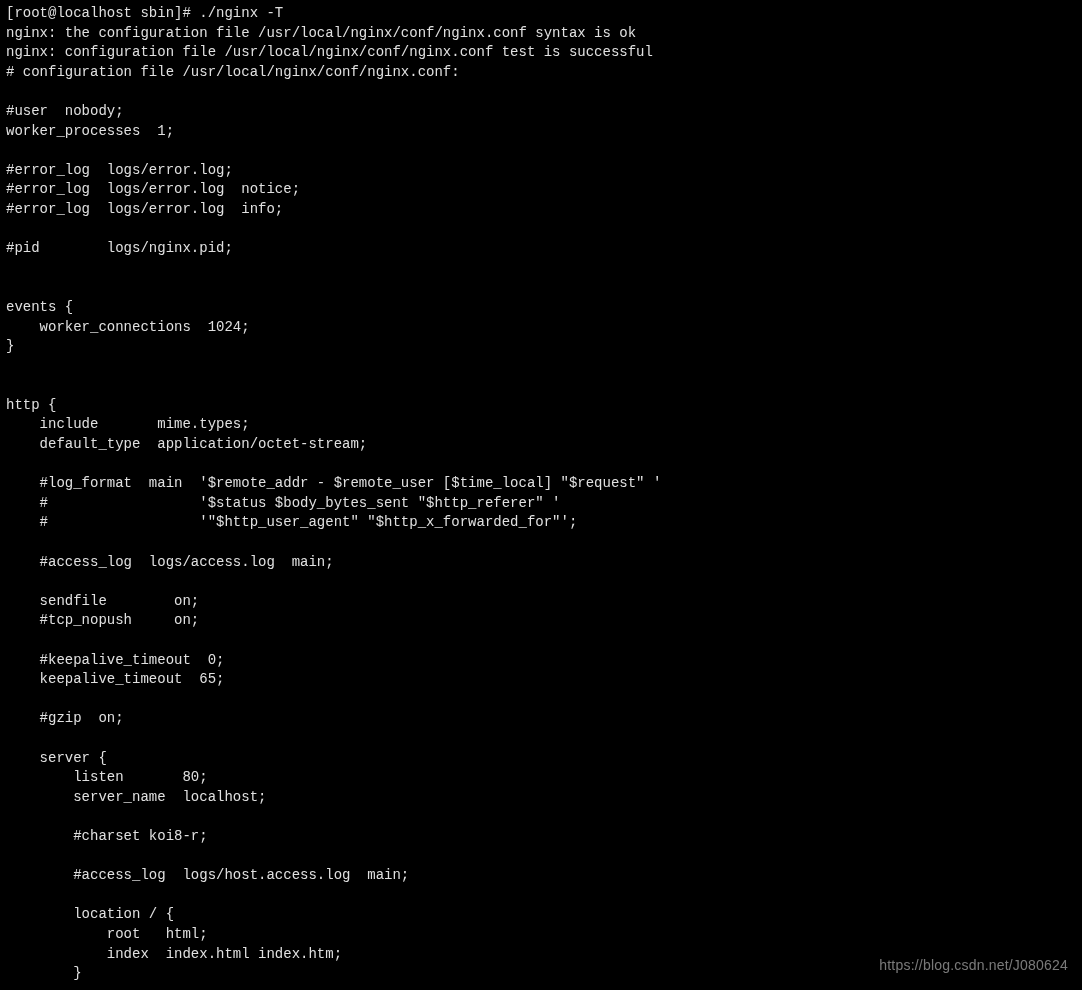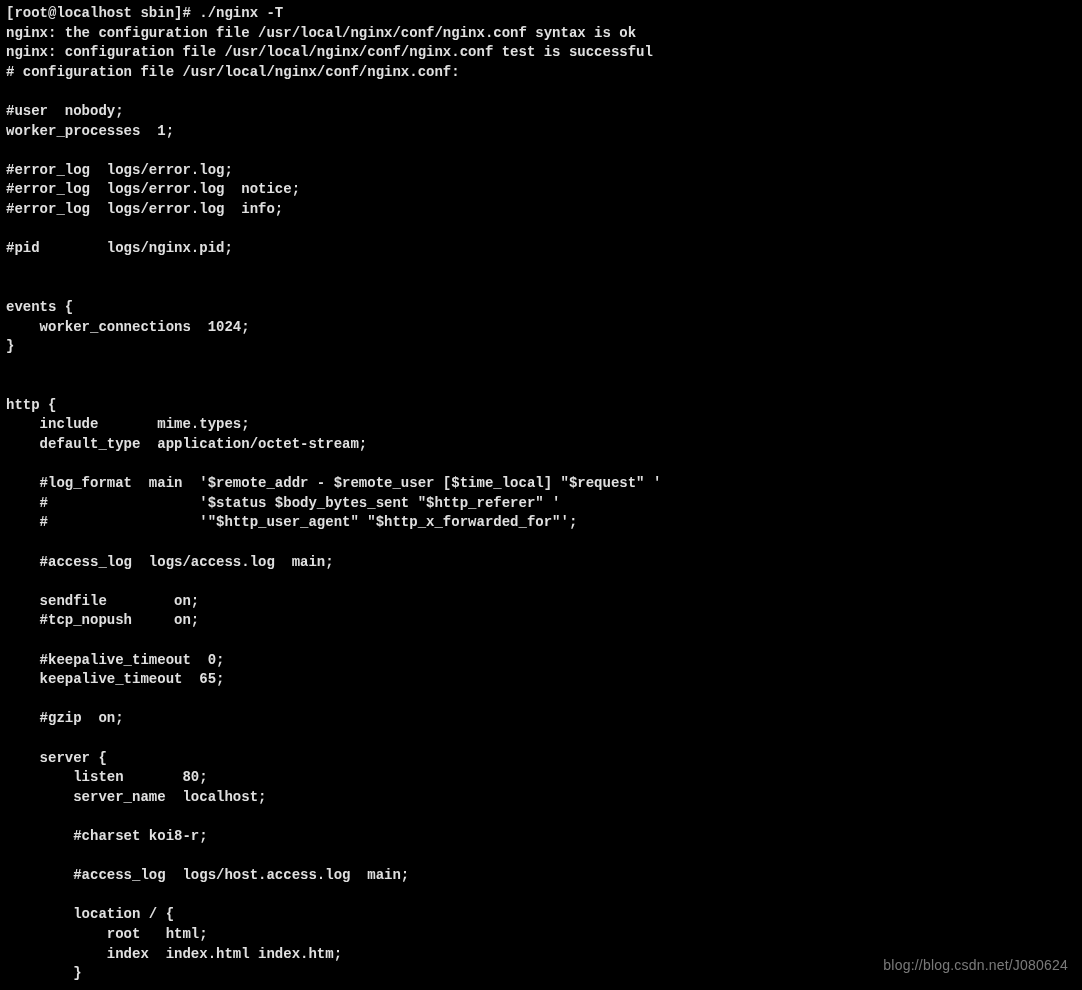--- a/index.html
+++ b/index.html
@@ -12,29 +12,29 @@
     line-height: 1.4;
     width: 1082px;
     height: 990px;
     overflow: hidden;
     position: relative;
   }
   .terminal {
     padding: 4px 6px;
     white-space: pre;
   }
-  .line { white-space: pre; font-weight: bold; }
+  .line { white-space: pre; }
   .watermark {
     position: absolute;
     right: 14px;
     bottom: 14px;
     color: rgba(220,220,220,0.55);
     font-size: 14px;
     font-family: Arial, sans-serif;
     letter-spacing: 0.2px;
   }
 </style>
 </head>
 <body>
 
 <div class="terminal" id="terminal"><div class="line">[root@localhost sbin]# ./nginx -T</div><div class="line">nginx: the configuration file /usr/local/nginx/conf/nginx.conf syntax is ok</div><div class="line">nginx: configuration file /usr/local/nginx/conf/nginx.conf test is successful</div><div class="line"># configuration file /usr/local/nginx/conf/nginx.conf:</div><div class="line">&nbsp;</div><div class="line">#user  nobody;</div><div class="line">worker_processes  1;</div><div class="line">&nbsp;</div><div class="line">#error_log  logs/error.log;</div><div class="line">#error_log  logs/error.log  notice;</div><div class="line">#error_log  logs/error.log  info;</div><div class="line">&nbsp;</div><div class="line">#pid        logs/nginx.pid;</div><div class="line">&nbsp;</div><div class="line">&nbsp;</div><div class="line">events {</div><div class="line">    worker_connections  1024;</div><div class="line">}</div><div class="line">&nbsp;</div><div class="line">&nbsp;</div><div class="line">http {</div><div class="line">    include       mime.types;</div><div class="line">    default_type  application/octet-stream;</div><div class="line">&nbsp;</div><div class="line">    #log_format  main  '$remote_addr - $remote_user [$time_local] "$request" '</div><div class="line">    #                  '$status $body_bytes_sent "$http_referer" '</div><div class="line">    #                  '"$http_user_agent" "$http_x_forwarded_for"';</div><div class="line">&nbsp;</div><div class="line">    #access_log  logs/access.log  main;</div><div class="line">&nbsp;</div><div class="line">    sendfile        on;</div><div class="line">    #tcp_nopush     on;</div><div class="line">&nbsp;</div><div class="line">    #keepalive_timeout  0;</div><div class="line">    keepalive_timeout  65;</div><div class="line">&nbsp;</div><div class="line">    #gzip  on;</div><div class="line">&nbsp;</div><div class="line">    server {</div><div class="line">        listen       80;</div><div class="line">        server_name  localhost;</div><div class="line">&nbsp;</div><div class="line">        #charset koi8-r;</div><div class="line">&nbsp;</div><div class="line">        #access_log  logs/host.access.log  main;</div><div class="line">&nbsp;</div><div class="line">        location / {</div><div class="line">            root   html;</div><div class="line">            index  index.html index.htm;</div><div class="line">        }</div><div class="line">&nbsp;</div></div>
 
-<div class="watermark">blog://blog.csdn.net/J080624</div>
+<div class="watermark">https://blog.csdn.net/J080624</div>
 
 </body></html>

